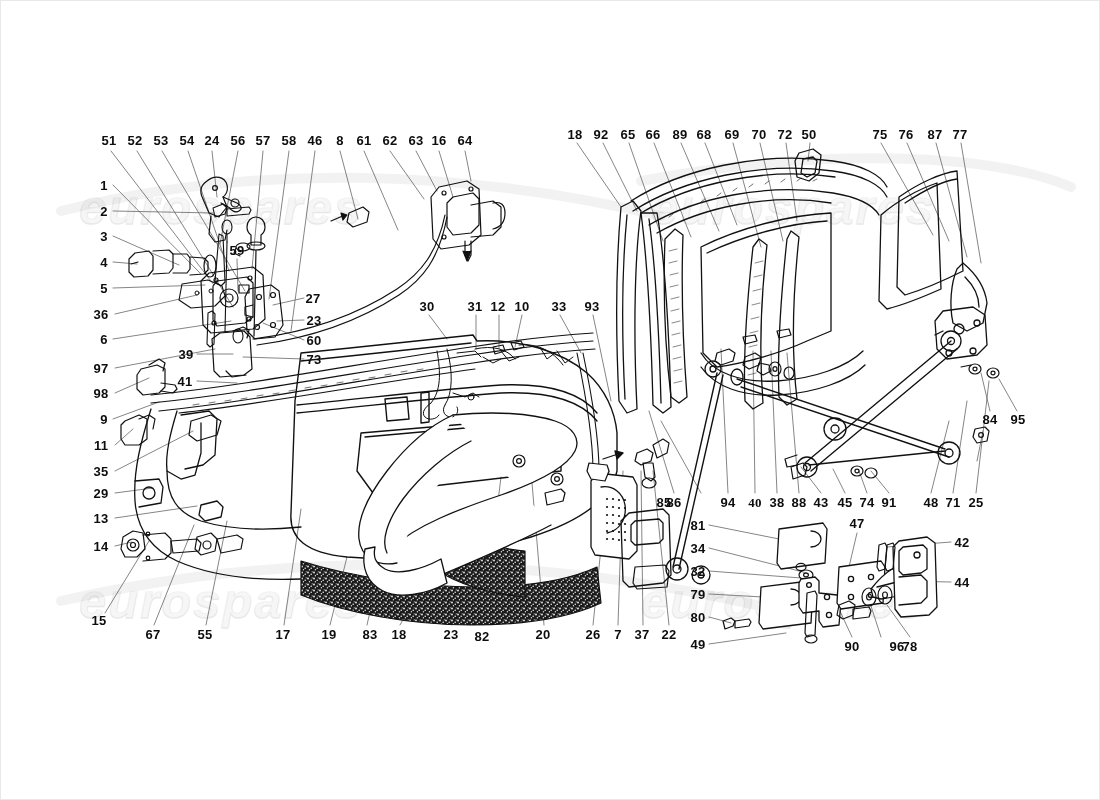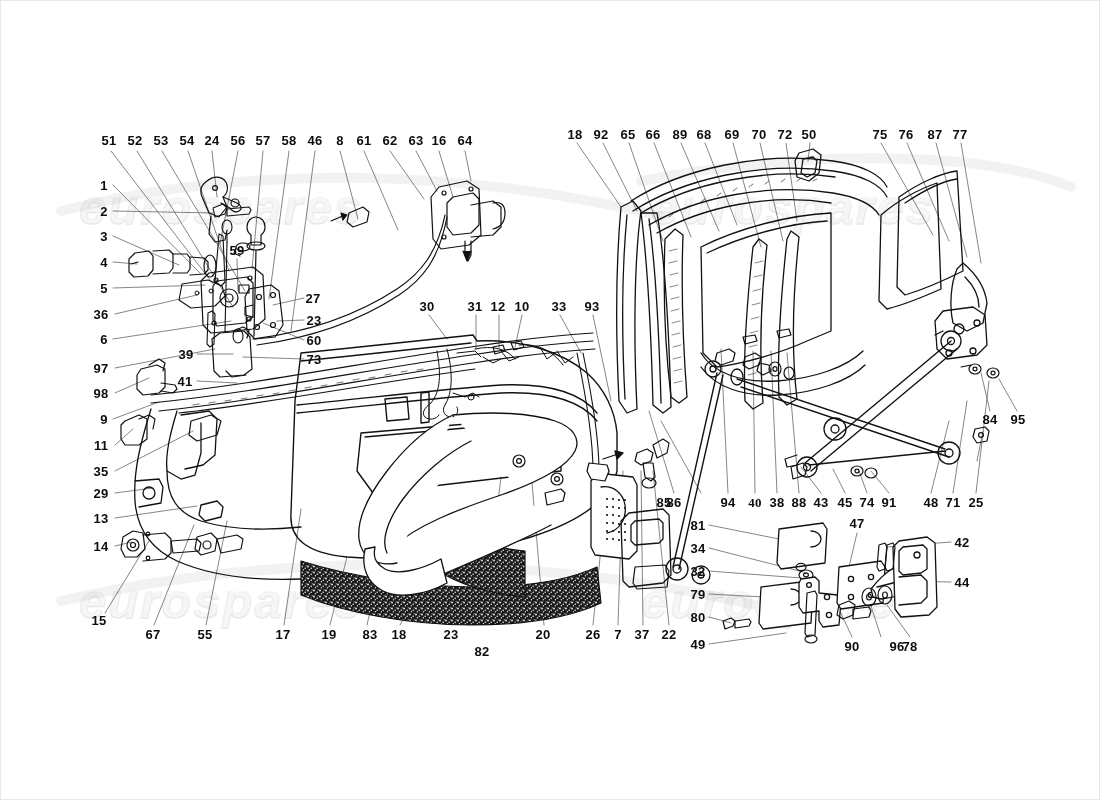--- a/index.html
+++ b/index.html
@@ -745,21 +745,21 @@
       <div class="lbl" style="left: 989px; top: 418px;">84</div>
       <div class="lbl" style="left: 1017px; top: 418px;">95</div>
       <div class="lbl" style="left: 98px; top: 619px;">15</div>
       <div class="lbl" style="left: 152px; top: 633px;">67</div>
       <div class="lbl" style="left: 204px; top: 633px;">55</div>
       <div class="lbl" style="left: 282px; top: 633px;">17</div>
       <div class="lbl" style="left: 328px; top: 633px;">19</div>
       <div class="lbl" style="left: 365px; top: 633px; padding-left: 8px;">83</div>
       <div class="lbl" style="left: 398px; top: 633px;">18</div>
       <div class="lbl" style="left: 450px; top: 633px;">23</div>
-      <div class="lbl" style="left: 481px; top: 650px;">82</div>
+      <div class="lbl" style="left: 481px; top: 635px;">82</div>
       <div class="lbl" style="left: 542px; top: 633px;">20</div>
       <div class="lbl" style="left: 592px; top: 633px;">26</div>
       <div class="lbl" style="left: 617px; top: 633px;">7</div>
       <div class="lbl" style="left: 641px; top: 633px;">37</div>
       <div class="lbl" style="left: 668px; top: 633px;">22</div>
       <div class="lbl" style="left: 697px; top: 524px;">81</div>
       <div class="lbl" style="left: 697px; top: 547px;">34</div>
       <div class="lbl" style="left: 697px; top: 570px;">32</div>
       <div class="lbl" style="left: 697px; top: 593px;">79</div>
       <div class="lbl" style="left: 697px; top: 616px;">80</div>

